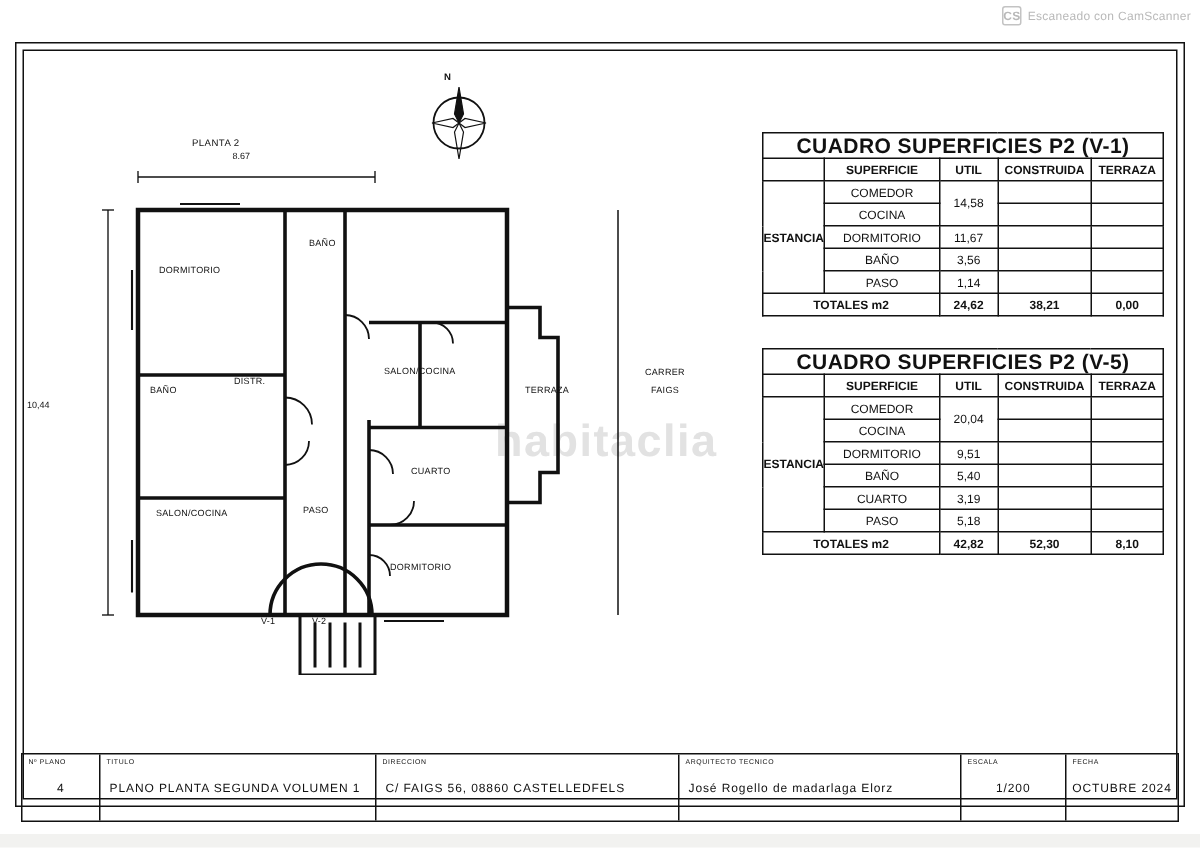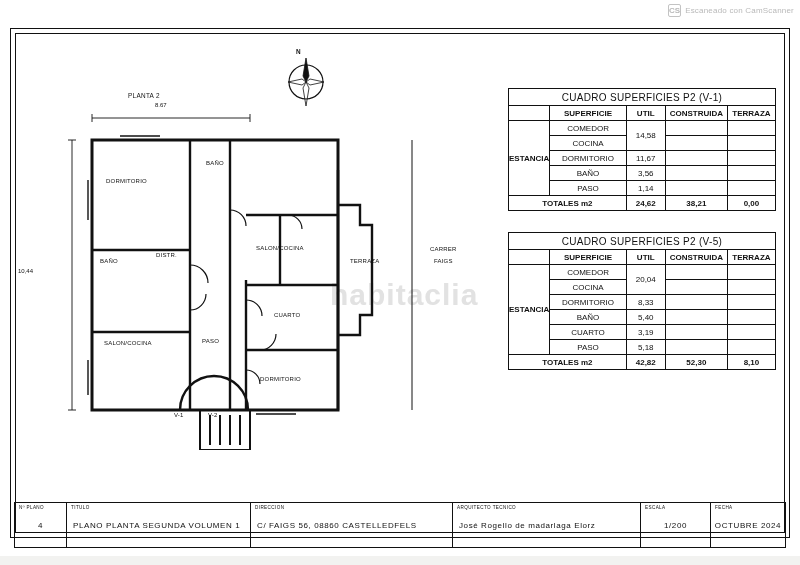--- a/index.html
+++ b/index.html
@@ -44,21 +44,21 @@
   }
   .tb-val.left{text-align:left;padding-left:6px;}
   
   .surf-table{
     position:absolute;border-collapse:collapse;font-size:8px;color:#111;background:#fff;
   }
   .surf-table td,.surf-table th{
     border:1px solid #111;padding:0;text-align:center;height:14px;font-weight:normal;
   }
   .surf-table .tbl-title{
-    font-weight:normal;font-size:10px;letter-spacing:.3px;height:16px;
+    font-weight:bold;font-size:14px;letter-spacing:.3px;height:16px;
   }
   .surf-table .colhead{font-weight:bold;font-size:8px;}
   .surf-table .totals{font-weight:bold;}
   .surf-table .estancia{font-weight:bold;font-size:8px;}
   
   .plan{position:absolute;left:60px;top:60px;width:420px;height:390px;}
   .lbl{position:absolute;font-size:6.4px;letter-spacing:.3px;color:#111;white-space:nowrap;}
   .lbl.bold{font-weight:bold;}
   .room-lbl{
     position:absolute;font-size:6px;letter-spacing:.2px;color:#111;white-space:nowrap;
@@ -258,21 +258,21 @@
         <td></td>
         <td></td>
       </tr>
       <tr>
         <td>COCINA</td>
         <td></td>
         <td></td>
       </tr>
       <tr>
         <td>DORMITORIO</td>
-        <td>8,33</td>
+        <td>9,51</td>
         <td></td>
         <td></td>
       </tr>
       <tr>
         <td>BAÑO</td>
         <td>5,40</td>
         <td></td>
         <td></td>
       </tr>
       <tr>

